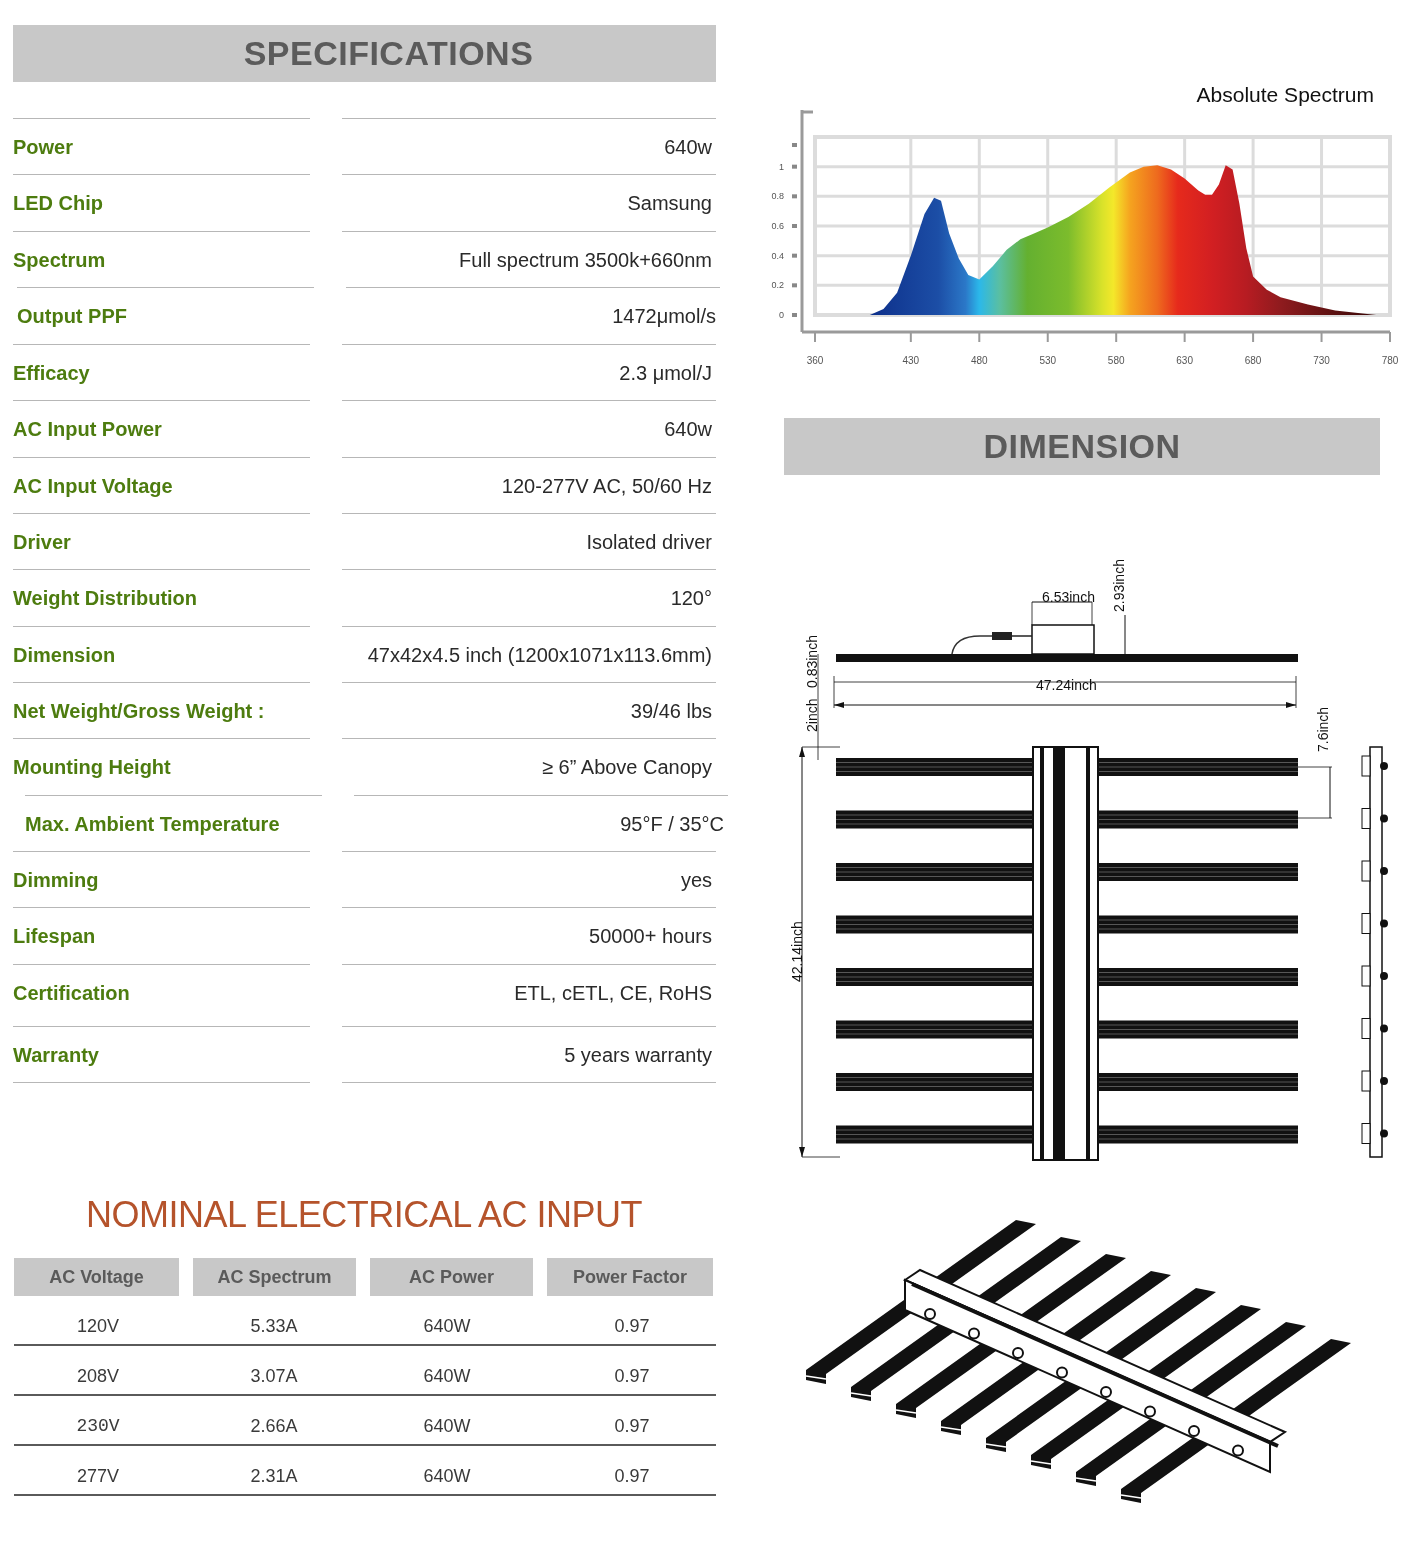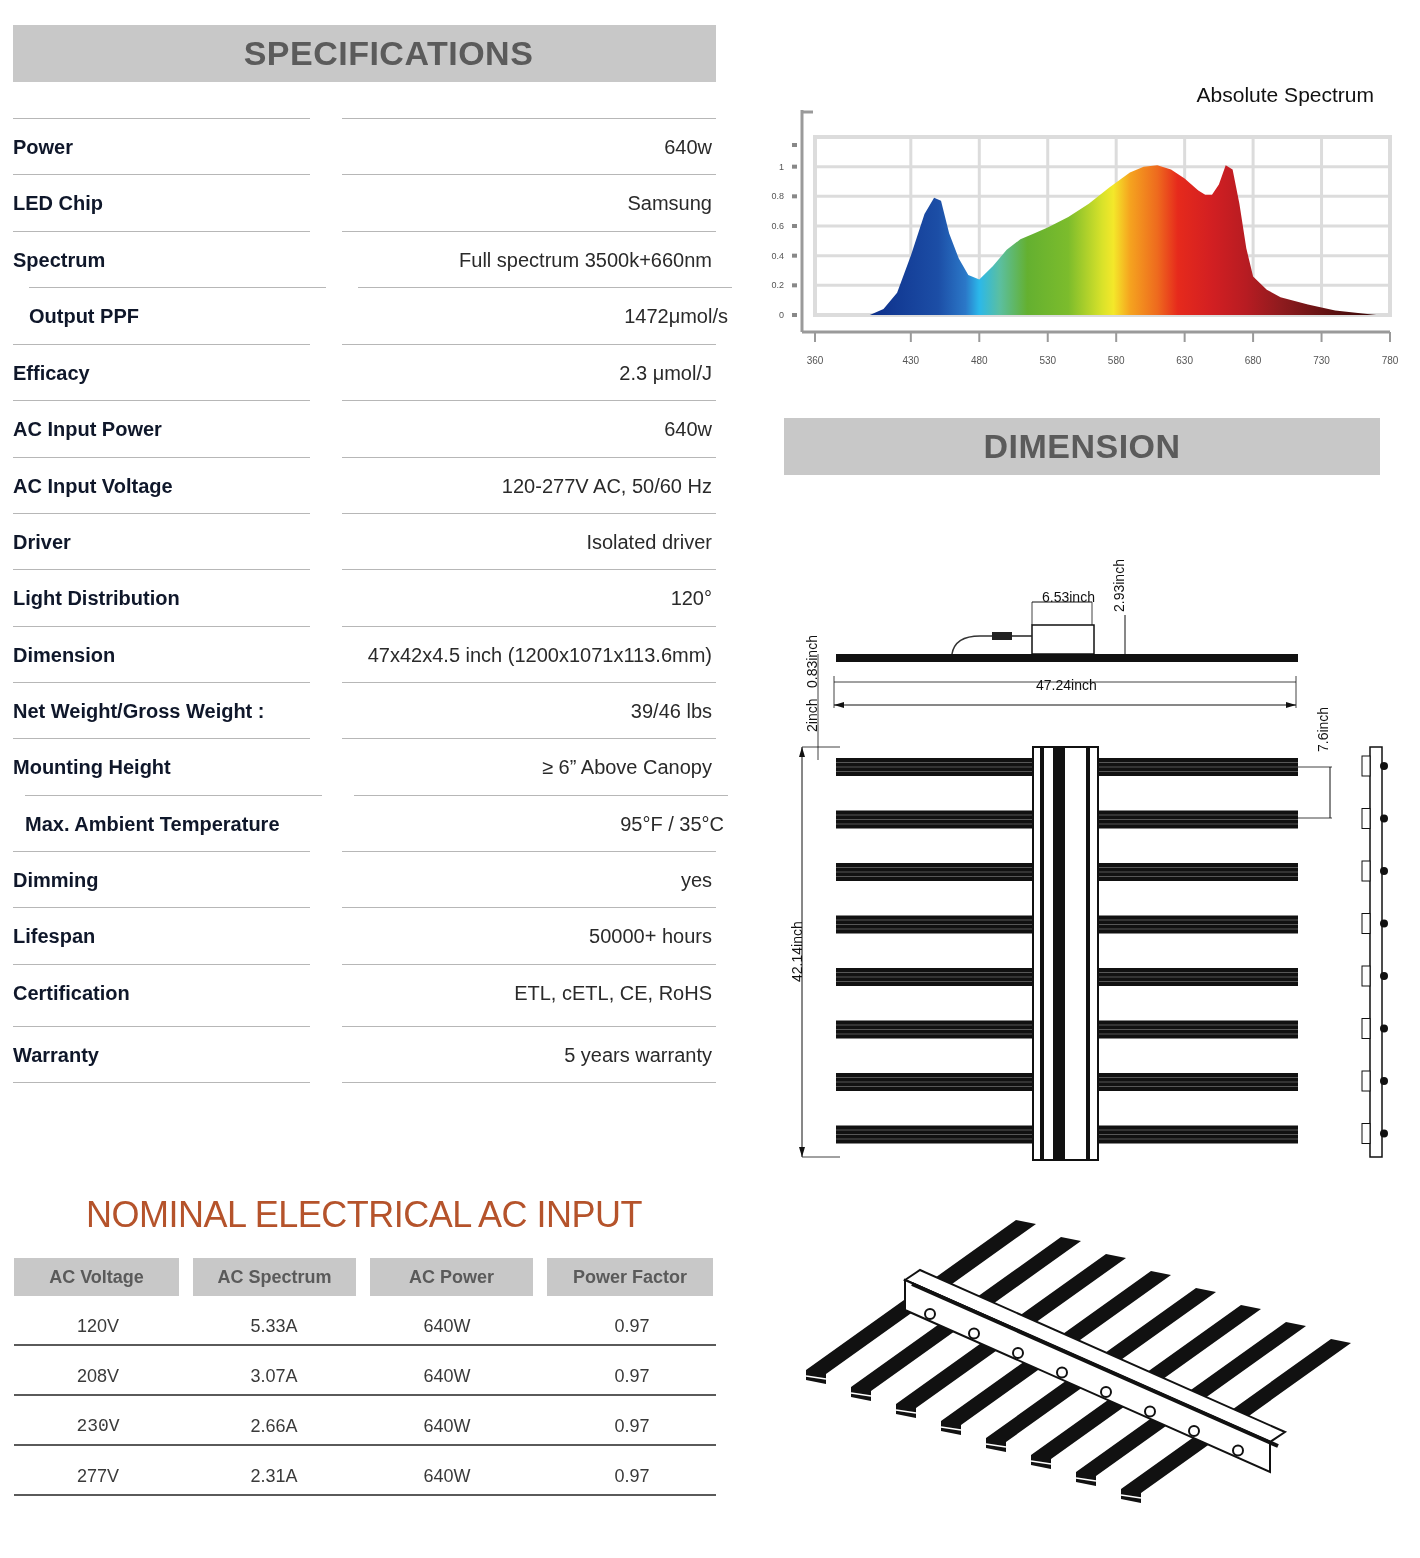--- a/index.html
+++ b/index.html
@@ -8,21 +8,21 @@
 
   .banner { position: absolute; background: #c8c8c8; display: flex; align-items: center; justify-content: center;
             font-weight: bold; color: #5b5b5b; letter-spacing: 0.5px; }
   #spec-banner { left: 13px; top: 25px; width: 703px; height: 57px; font-size: 34px; padding-left: 48px; }
   #dim-banner { left: 784px; top: 418px; width: 596px; height: 57px; font-size: 34px; }
 
   .spec-table { position: absolute; left: 13px; top: 118px; width: 705px; }
   .spec-row { position: relative; height: 56.5px; }
   .spec-row .line-l { position: absolute; left: 0; top: 0; width: 297px; height: 1px; background: #b7b7b7; }
   .spec-row .line-r { position: absolute; left: 329px; top: 0; width: 374px; height: 1px; background: #b7b7b7; }
-  .spec-row .lbl { position: absolute; left: 0; top: 18px; font-size: 20px; font-weight: bold; color: #0f172a; white-space: nowrap; }
+  .spec-row .lbl { position: absolute; left: 0; top: 18px; font-size: 20px; font-weight: bold; color: #4d7c0f; white-space: nowrap; }
   .spec-row .val { position: absolute; right: 6px; top: 18px; font-size: 20px; color: #2a2a2a; white-space: nowrap; }
   .spec-bottom { position: absolute; left: 0; width: 705px; height: 1px; }
   .spec-bottom .line-l { position: absolute; left: 0; top: 0; width: 297px; height: 1px; background: #b7b7b7; }
   .spec-bottom .line-r { position: absolute; left: 329px; top: 0; width: 374px; height: 1px; background: #b7b7b7; }
 
   #nominal-title { position: absolute; left: 86px; top: 1194px; font-size: 36px; color: #b5532b; letter-spacing: -0.5px; white-space: nowrap; }
 
   .ac-table { position: absolute; left: 14px; top: 1258px; width: 702px; }
   .ac-head { display: flex; gap: 14px; height: 38px; }
   .ac-head div { background: #c8c8c8; color: #5a5a5a; font-weight: bold; font-size: 18px; display: flex; align-items: center; justify-content: center; }
@@ -52,21 +52,21 @@
       <div class="line-r"></div>
       <span class="lbl">LED Chip</span>
       <span class="val">Samsung</span>
     </div>
     <div class="spec-row" style="position: absolute; left: 0px; top: 113px; width: 705px;">
       <div class="line-l"></div>
       <div class="line-r"></div>
       <span class="lbl">Spectrum</span>
       <span class="val">Full spectrum 3500k+660nm</span>
     </div>
-    <div class="spec-row" style="position: absolute; left: 16px; top: 169px; width: 705px; text-decoration: underline;">
+    <div class="spec-row" style="position: absolute; left: 4px; top: 169px; width: 705px; text-decoration: underline;">
       <div class="line-l"></div>
       <div class="line-r"></div>
       <span class="lbl">Output PPF</span>
       <span class="val">1472μmol/s</span>
     </div>
     <div class="spec-row" style="position: absolute; left: 0px; top: 226px; width: 705px;">
       <div class="line-l"></div>
       <div class="line-r"></div>
       <span class="lbl">Efficacy</span>
       <span class="val">2.3 μmol/J</span>
@@ -85,21 +85,21 @@
     </div>
     <div class="spec-row" style="position: absolute; left: 0px; top: 395px; width: 705px;">
       <div class="line-l"></div>
       <div class="line-r"></div>
       <span class="lbl">Driver</span>
       <span class="val">Isolated driver</span>
     </div>
     <div class="spec-row" style="position: absolute; left: 0px; top: 451px; width: 705px;">
       <div class="line-l"></div>
       <div class="line-r"></div>
-      <span class="lbl">Light Distribution</span>
+      <span class="lbl">Weight Distribution</span>
       <span class="val">120°</span>
     </div>
     <div class="spec-row" style="position: absolute; left: 0px; top: 508px; width: 705px;">
       <div class="line-l"></div>
       <div class="line-r"></div>
       <span class="lbl">Dimension</span>
       <span class="val">47x42x4.5 inch (1200x1071x113.6mm)</span>
     </div>
     <div class="spec-row" style="position: absolute; left: 0px; top: 564px; width: 705px;">
       <div class="line-l"></div>

